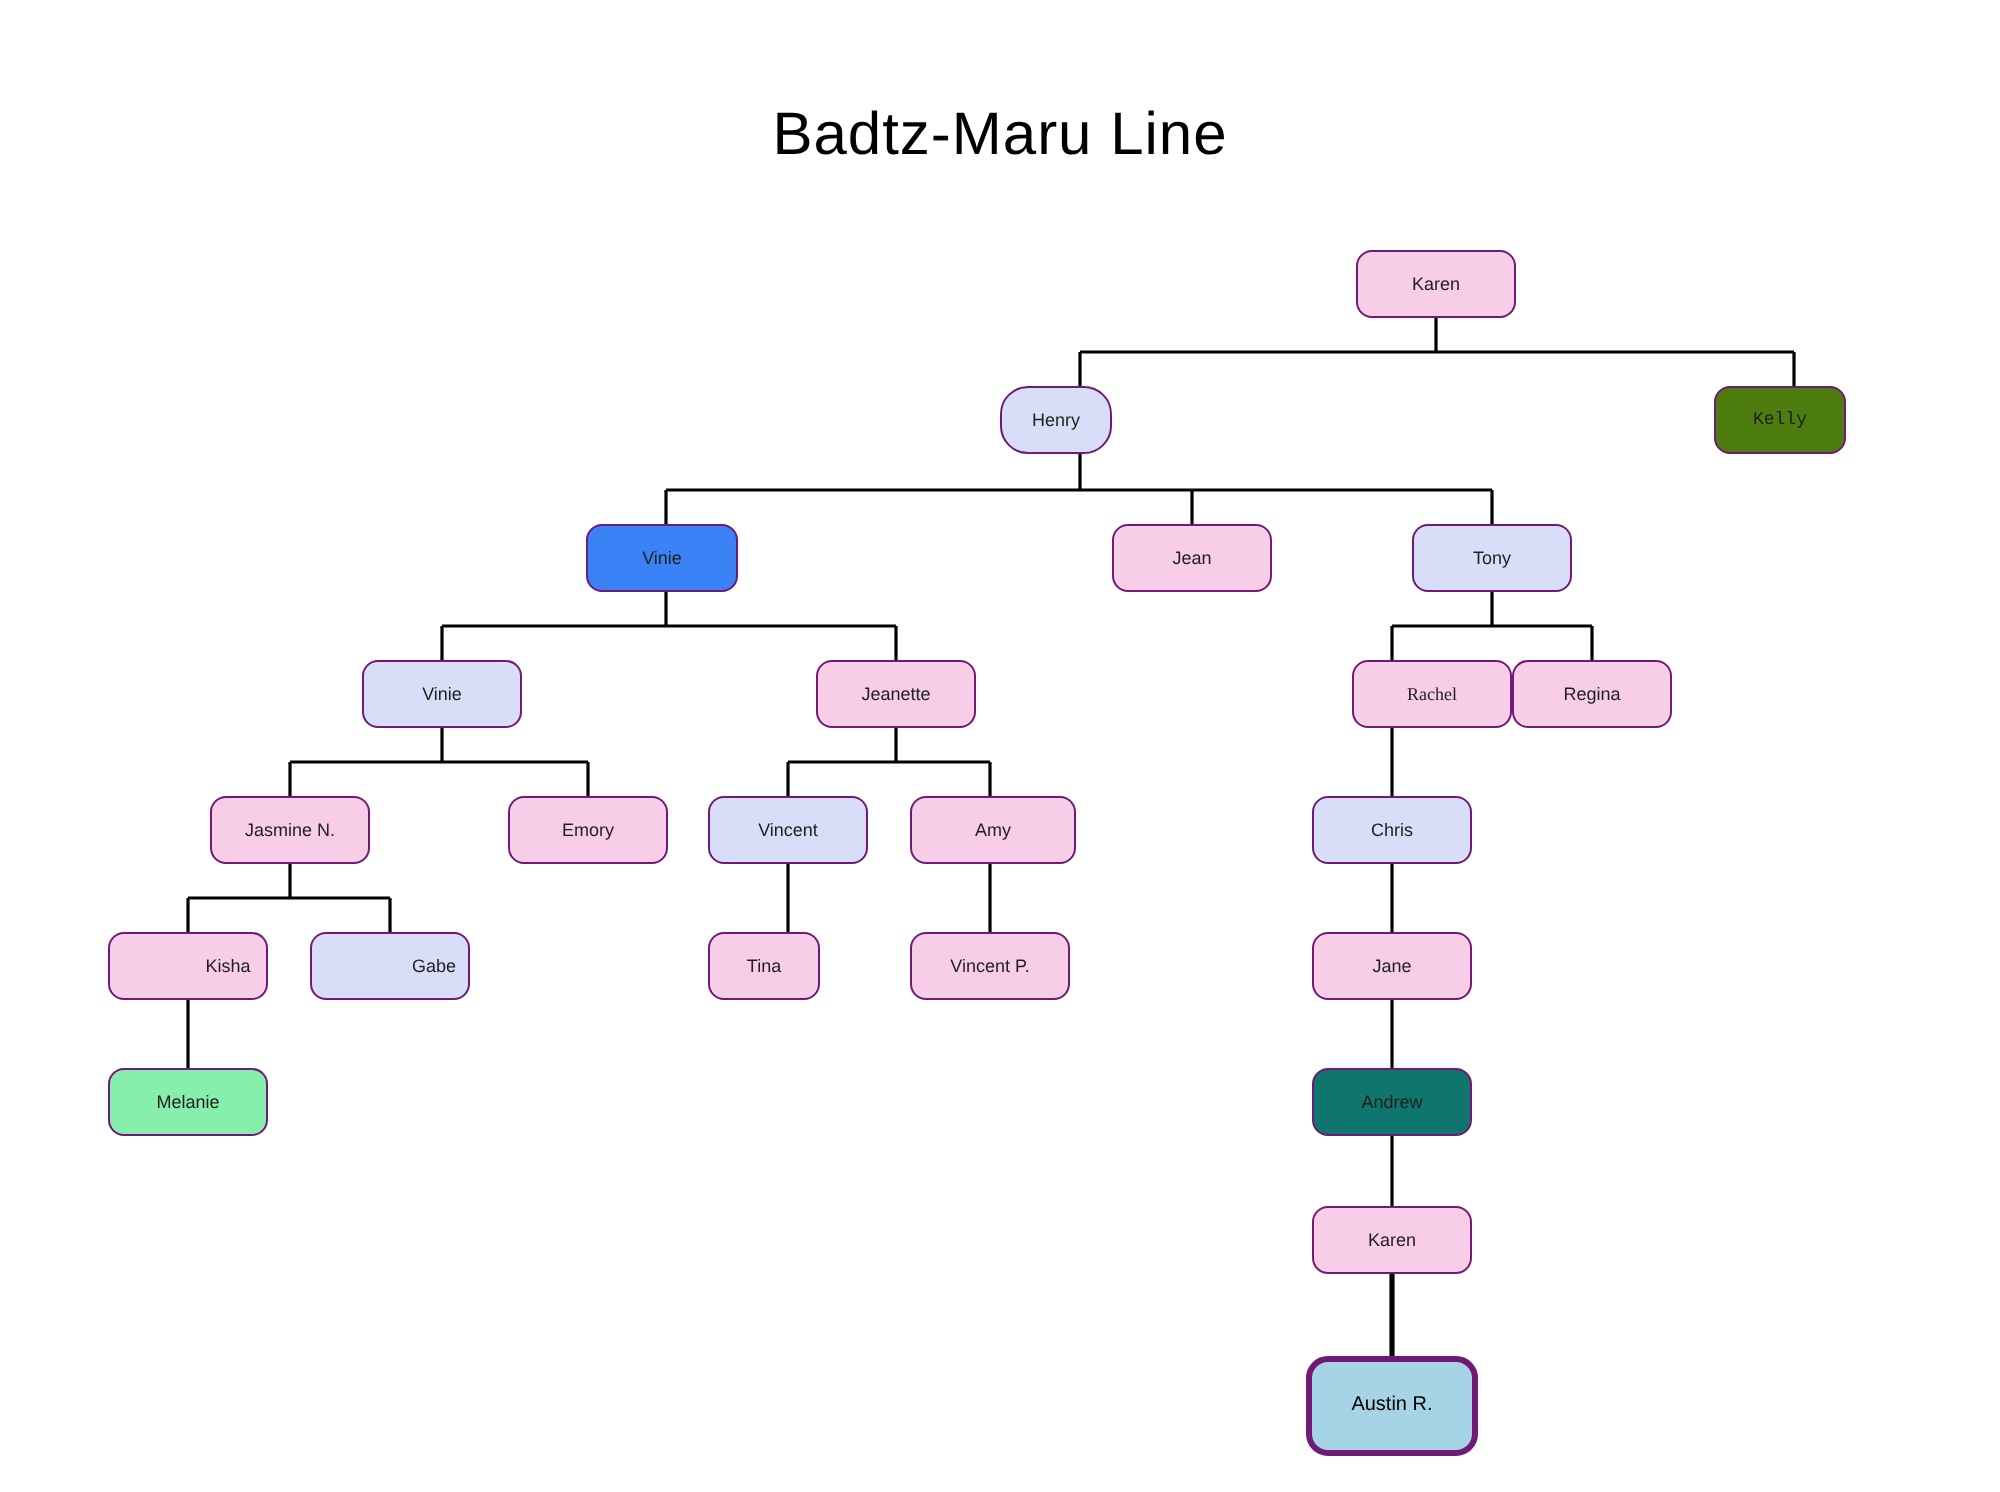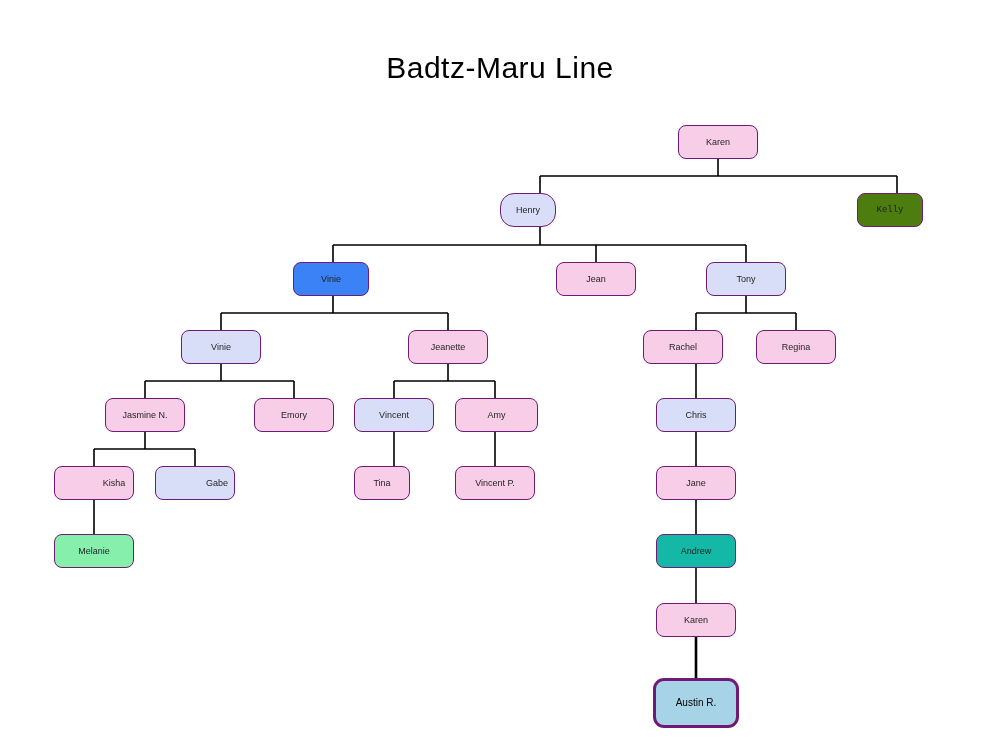--- a/index.html
+++ b/index.html
@@ -78,30 +78,30 @@
     </svg>
   <div id="nodes">
       <div class="node pink" style="left: 678px; top: 125px; width: 80px; height: 34px; background: rgb(248, 205, 231);">Karen</div>
       <div class="node blue" style="left: 500px; top: 193px; width: 56px; height: 34px; background: rgb(216, 222, 248); border-radius: 14px;">Henry</div>
       <div class="node blue" style="left: 857px; top: 193px; width: 66px; height: 34px; background: #4d7c0f; font-family: Liberation Mono, monospace;">Kelly</div>
       <div class="node pink" style="left: 293px; top: 262px; width: 76px; height: 34px; background: #3b82f6;">Vinie</div>
       <div class="node pink" style="left: 556px; top: 262px; width: 80px; height: 34px; background: rgb(248, 205, 231);">Jean</div>
       <div class="node blue" style="left: 706px; top: 262px; width: 80px; height: 34px; background: rgb(216, 222, 248);">Tony</div>
       <div class="node blue" style="left: 181px; top: 330px; width: 80px; height: 34px; background: rgb(216, 222, 248);">Vinie</div>
       <div class="node pink" style="left: 408px; top: 330px; width: 80px; height: 34px; background: rgb(248, 205, 231);">Jeanette</div>
-      <div class="node pink" style="left: 643px; top: 330px; width: 80px; height: 34px; background: rgb(248, 205, 231);">Rachel</div>
+      <div class="node pink" style="left: 676px; top: 330px; width: 80px; height: 34px; background: rgb(248, 205, 231); font-family: Liberation Serif, serif;">Rachel</div>
       <div class="node pink" style="left: 756px; top: 330px; width: 80px; height: 34px; background: rgb(248, 205, 231);">Regina</div>
       <div class="node pink" style="left: 105px; top: 398px; width: 80px; height: 34px; background: rgb(248, 205, 231);">Jasmine N.</div>
       <div class="node pink" style="left: 254px; top: 398px; width: 80px; height: 34px; background: rgb(248, 205, 231);">Emory</div>
       <div class="node blue" style="left: 354px; top: 398px; width: 80px; height: 34px; background: rgb(216, 222, 248);">Vincent</div>
       <div class="node pink" style="left: 455px; top: 398px; width: 83px; height: 34px; background: rgb(248, 205, 231);">Amy</div>
       <div class="node blue" style="left: 656px; top: 398px; width: 80px; height: 34px; background: rgb(216, 222, 248);">Chris</div>
       <div class="node pink" style="left: 54px; top: 466px; width: 80px; height: 34px; background: rgb(248, 205, 231); padding-left: 40px;">Kisha</div>
       <div class="node blue" style="left: 155px; top: 466px; width: 80px; height: 34px; background: rgb(216, 222, 248); padding-left: 44px;">Gabe</div>
       <div class="node pink" style="left: 354px; top: 466px; width: 56px; height: 34px; background: rgb(248, 205, 231);">Tina</div>
       <div class="node pink" style="left: 455px; top: 466px; width: 80px; height: 34px; background: rgb(248, 205, 231);">Vincent P.</div>
       <div class="node pink" style="left: 656px; top: 466px; width: 80px; height: 34px; background: rgb(248, 205, 231);">Jane</div>
       <div class="node pink" style="left: 54px; top: 534px; width: 80px; height: 34px; background: #86efac;">Melanie</div>
-      <div class="node blue" style="left: 656px; top: 534px; width: 80px; height: 34px; background: #14b8a6;">Andrew</div>
+      <div class="node blue" style="left: 656px; top: 534px; width: 80px; height: 34px; background: #0f766e;">Andrew</div>
       <div class="node pink" style="left: 656px; top: 603px; width: 80px; height: 34px; background: rgb(248, 205, 231);">Karen</div>
       <div class="node highlight" style="left: 653px; top: 678px; width: 86px; height: 50px; background: rgb(166, 212, 230);">Austin R.</div>
     </div>
 </div>
 
 </body></html>

